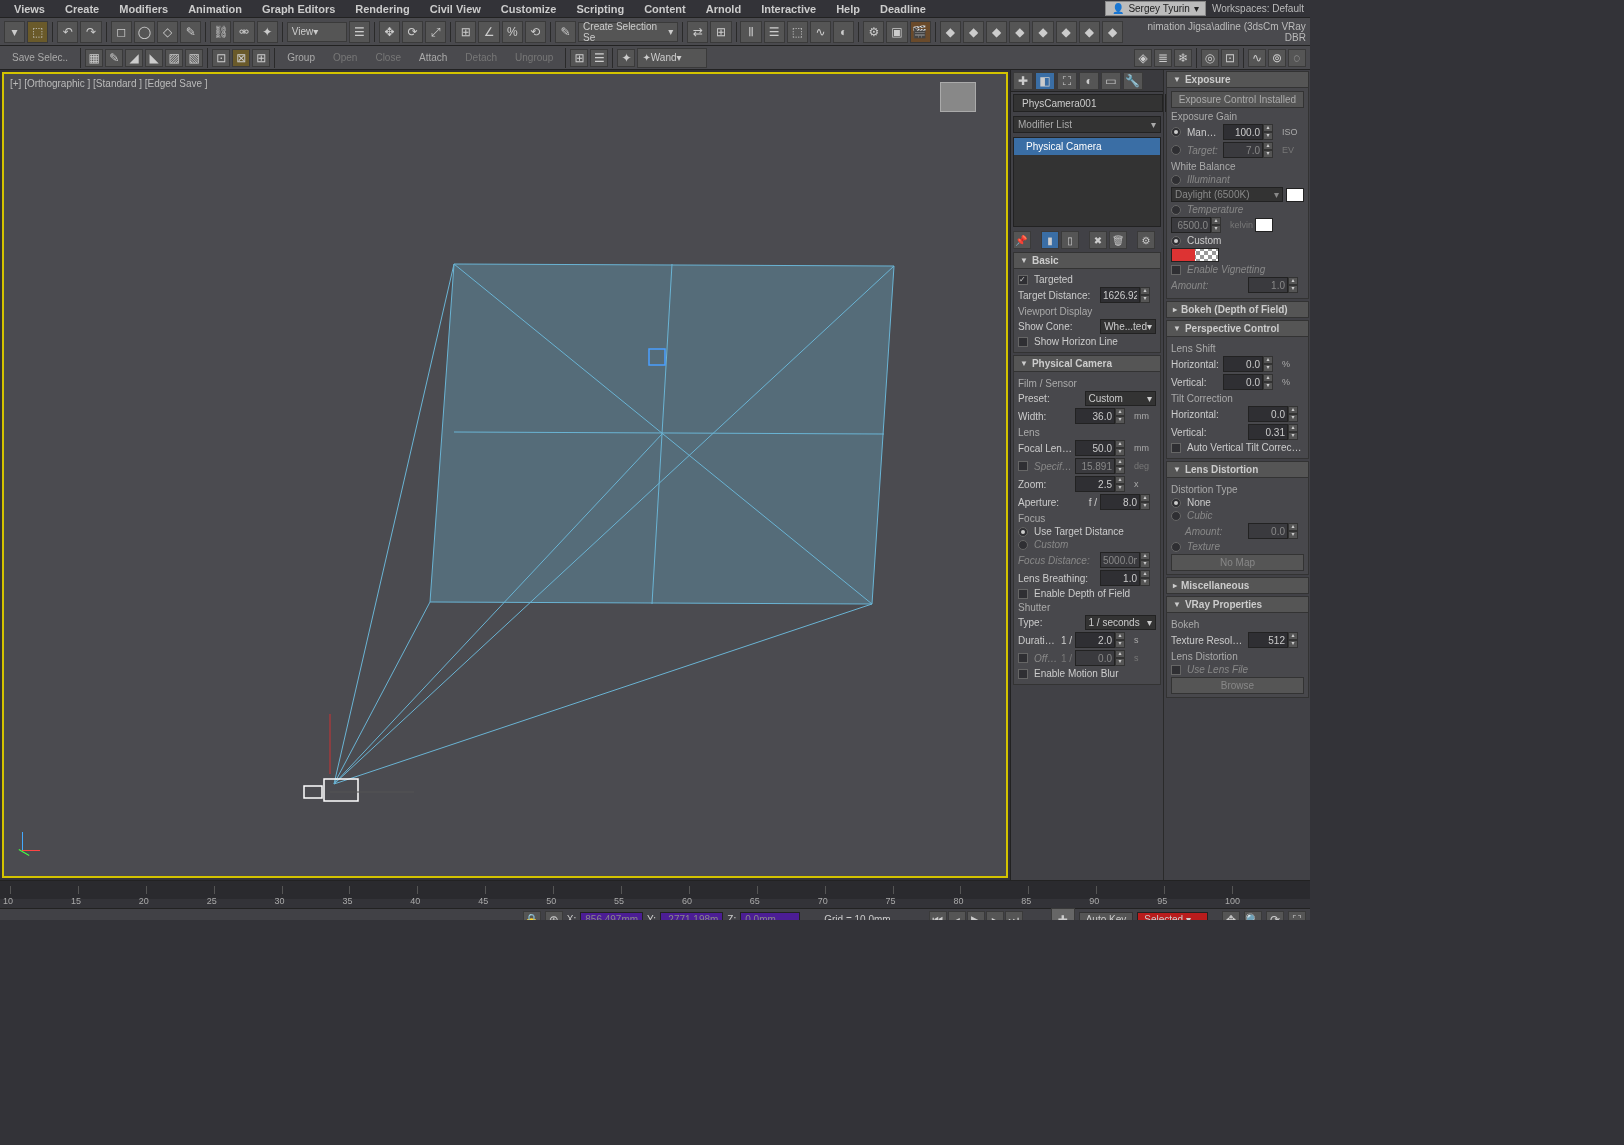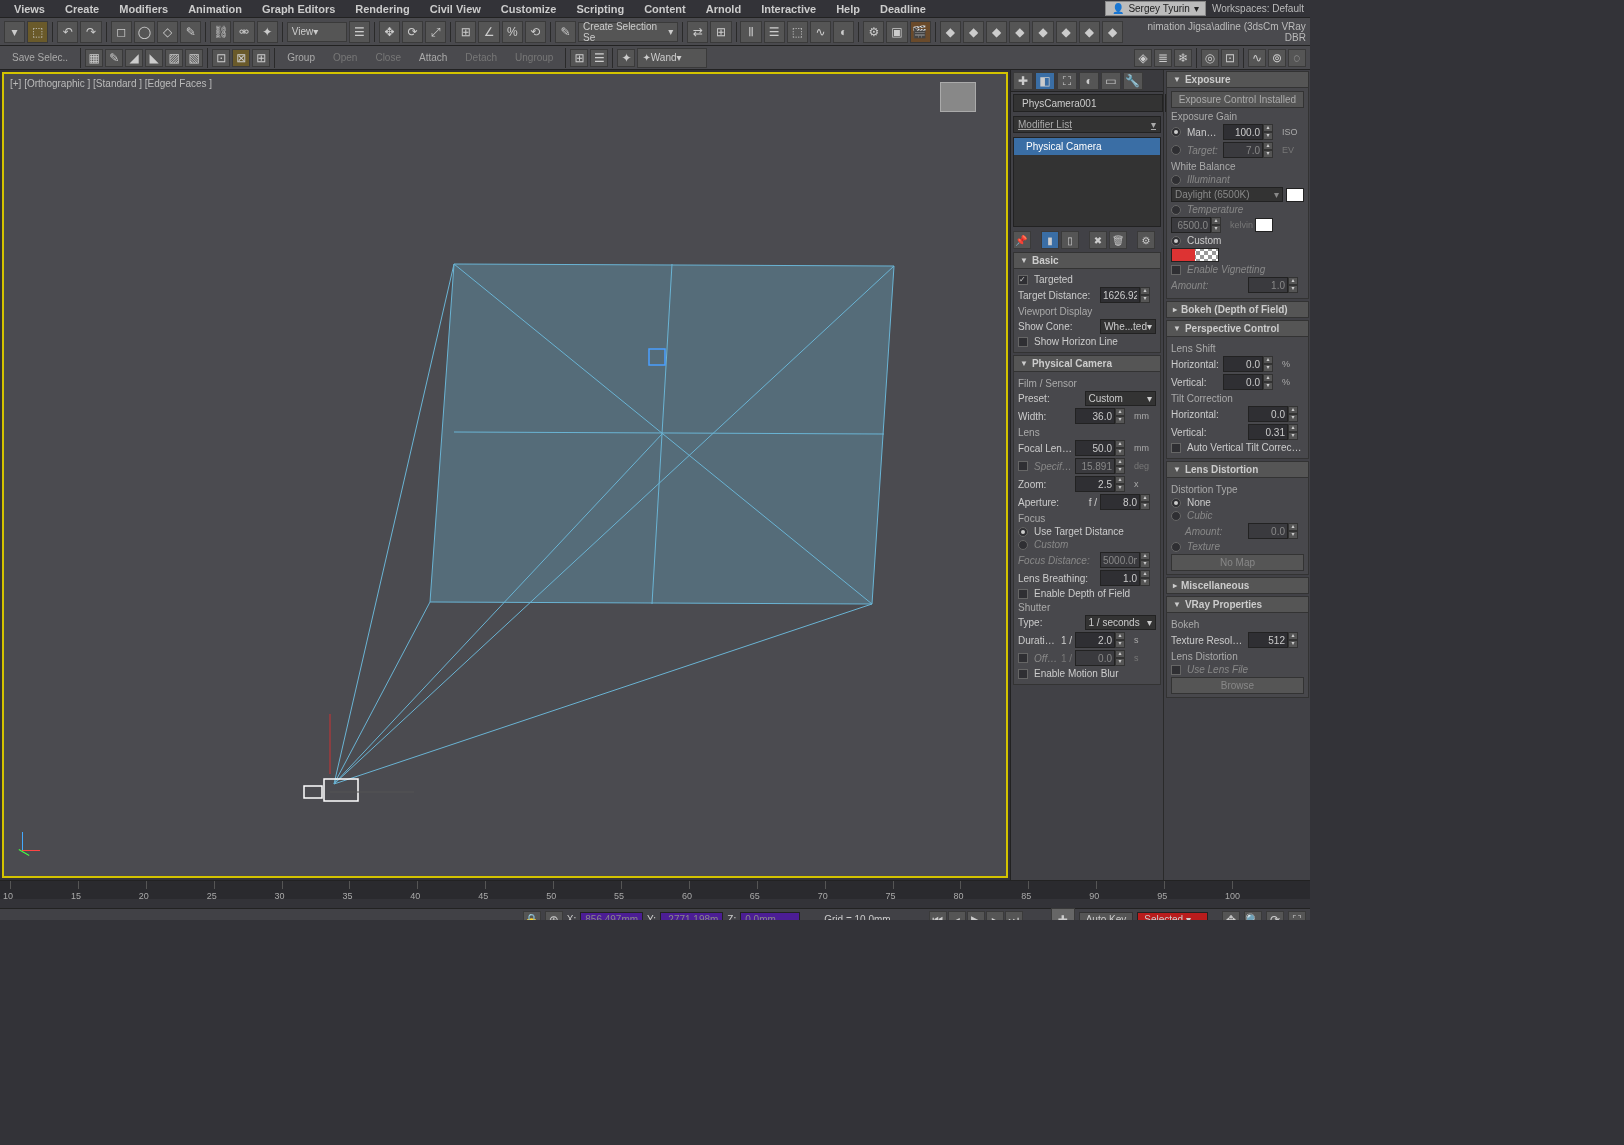--- a/index.html
+++ b/index.html
@@ -30,21 +30,21 @@
 svg.scene { width:100%; height:100%; }
 
 .right-panel { width:300px; background:#414146; display:flex; border-left:1px solid #222; }
 .cmd-col { width:152px; display:flex; flex-direction:column; }
 .ext-col { width:148px; display:flex; flex-direction:column; border-left:1px solid #2a2a2a; }
 .panel-tabs { display:flex; height:22px; background:#3a3a3e; border-bottom:1px solid #222; align-items:center; gap:2px; padding:0 2px; }
 .panel-tabs .tb-btn { width:20px; height:18px; }
 .name-field { display:flex; padding:2px; gap:2px; }
 .name-field input { flex:1; background:#333; border:1px solid #222; color:#ccc; padding:2px 8px; font-size:10px; height:18px; }
 .color-swatch { width:18px; height:18px; background:#4a7fb8; border:1px solid #222; }
-.mod-dd { margin:2px; background:#333; border:1px solid #222; padding:2px 4px; font-size:10px; color:#aaa; display:flex; justify-content:space-between; align-items:center;text-decoration:underline; }
+.mod-dd { margin:2px; background:#333; border:1px solid #222; padding:2px 4px; font-size:10px; color:#aaa; display:flex; justify-content:space-between; align-items:center; }
 .mod-stack { margin:2px; background:#333; border:1px solid #222; height:90px; }
 .mod-stack .item { background:#3a6ea5; color:#fff; padding:3px 12px; font-size:10px; }
 .mod-tools { display:flex; padding:2px; gap:2px; align-items:center; }
 .mod-tools .tb-btn { width:18px; height:18px; font-size:10px; }
 .mod-tools .active { background:#3a6ea5; }
 .mod-tools .s { width:6px; }
 
 .rollout { margin:1px 2px; }
 .rollout-hdr { background:#555; border:1px solid #333; padding:2px 6px; font-size:10px; font-weight:bold; display:flex; align-items:center; gap:4px; cursor:pointer; }
 .rollout-hdr .arrow { font-size:8px; }
@@ -62,21 +62,21 @@
 .chk { width:10px; height:10px; border:1px solid #666; background:#2f2f33; display:inline-block; margin-right:3px; }
 .chk.on::after { content:"✓"; font-size:8px; color:#ccc; position:relative; top:-3px; }
 .radio { width:10px; height:10px; border:1px solid #666; border-radius:50%; background:#2f2f33; display:inline-block; margin-right:3px; position:relative; }
 .radio.on::after { content:""; position:absolute; inset:2px; background:#ccc; border-radius:50%; }
 .sub-hdr { color:#aaa; margin:3px 0 1px 0; font-size:10px; }
 .wide-btn { width:100%; background:#555; border:1px solid #333; padding:2px; text-align:center; font-size:10px; color:#aaa; }
 .swatch { width:18px; height:14px; border:1px solid #222; }
 .checker { background:repeating-conic-gradient(#fff 0 25%,#999 0 50%) 0/8px 8px; }
 
 .timeline { height:28px; background:#333338; border-top:1px solid #222; position:relative; }
-.timeline .ruler { height:18px; background:#2a2a2e; display:flex; align-items:flex-start; padding:0 10px; }
+.timeline .ruler { height:18px; background:#2a2a2e; display:flex; align-items:center; padding:0 10px; }
 .timeline .tick { flex:1; border-left:1px solid #555; height:8px; position:relative; }
 .timeline .tick span { position:absolute; bottom:-12px; left:-8px; font-size:9px; color:#aaa; }
 
 .statusbar { height:22px; background:#414146; border-top:1px solid #222; display:flex; align-items:center; padding:0 4px; gap:4px; font-size:10px; }
 .statusbar .sb-field { background:#4c1d95; border:1px solid #222; padding:1px 4px; color:#888; min-width:60px; }
 .statusbar .sb-btn { padding:1px 6px; background:#555; border:1px solid #333; }
 .statusbar .sb-dd { background:#b91c1c; border:1px solid #222; padding:1px 16px 1px 6px; color:#ccc; }
 .statusbar2 { height:18px; background:#414146; display:flex; align-items:center; padding:0 4px; gap:6px; font-size:10px; color:#aaa; }
 .play-ctrl { display:flex; gap:1px; }
 .play-ctrl .tb-btn { width:18px; height:18px; }
@@ -196,21 +196,21 @@
   <div class="tb-btn small">⊡</div>
   <div class="tb-sep"></div>
   <div class="tb-btn small">∿</div>
   <div class="tb-btn small">⊚</div>
   <div class="tb-btn small">◌</div>
 </div>
 
 <div class="main">
 
   <div class="viewport">
-    <div class="vp-label">[+] [Orthographic ] [Standard ] [Edged Faces ]</div>
+    <div class="vp-label">[+] [Orthographic ] [Standard ] [Edged Save ]</div>
     <div class="vp-cube"></div>
     <svg class="scene">
 
       <polygon points="450,190 890,192 868,530 426,528" fill="#5a7a8a" fill-opacity="0.7" stroke="#6ab4d4" stroke-width="1"></polygon>
 
       <line x1="450" y1="358" x2="880" y2="360" stroke="#6ab4d4" stroke-width="1"></line>
       <line x1="668" y1="190" x2="648" y2="530" stroke="#6ab4d4" stroke-width="1"></line>
 
       <line x1="450" y1="190" x2="868" y2="530" stroke="#6ab4d4" stroke-width="1"></line>
       <line x1="890" y1="192" x2="426" y2="528" stroke="#6ab4d4" stroke-width="1" opacity="0"></line>

